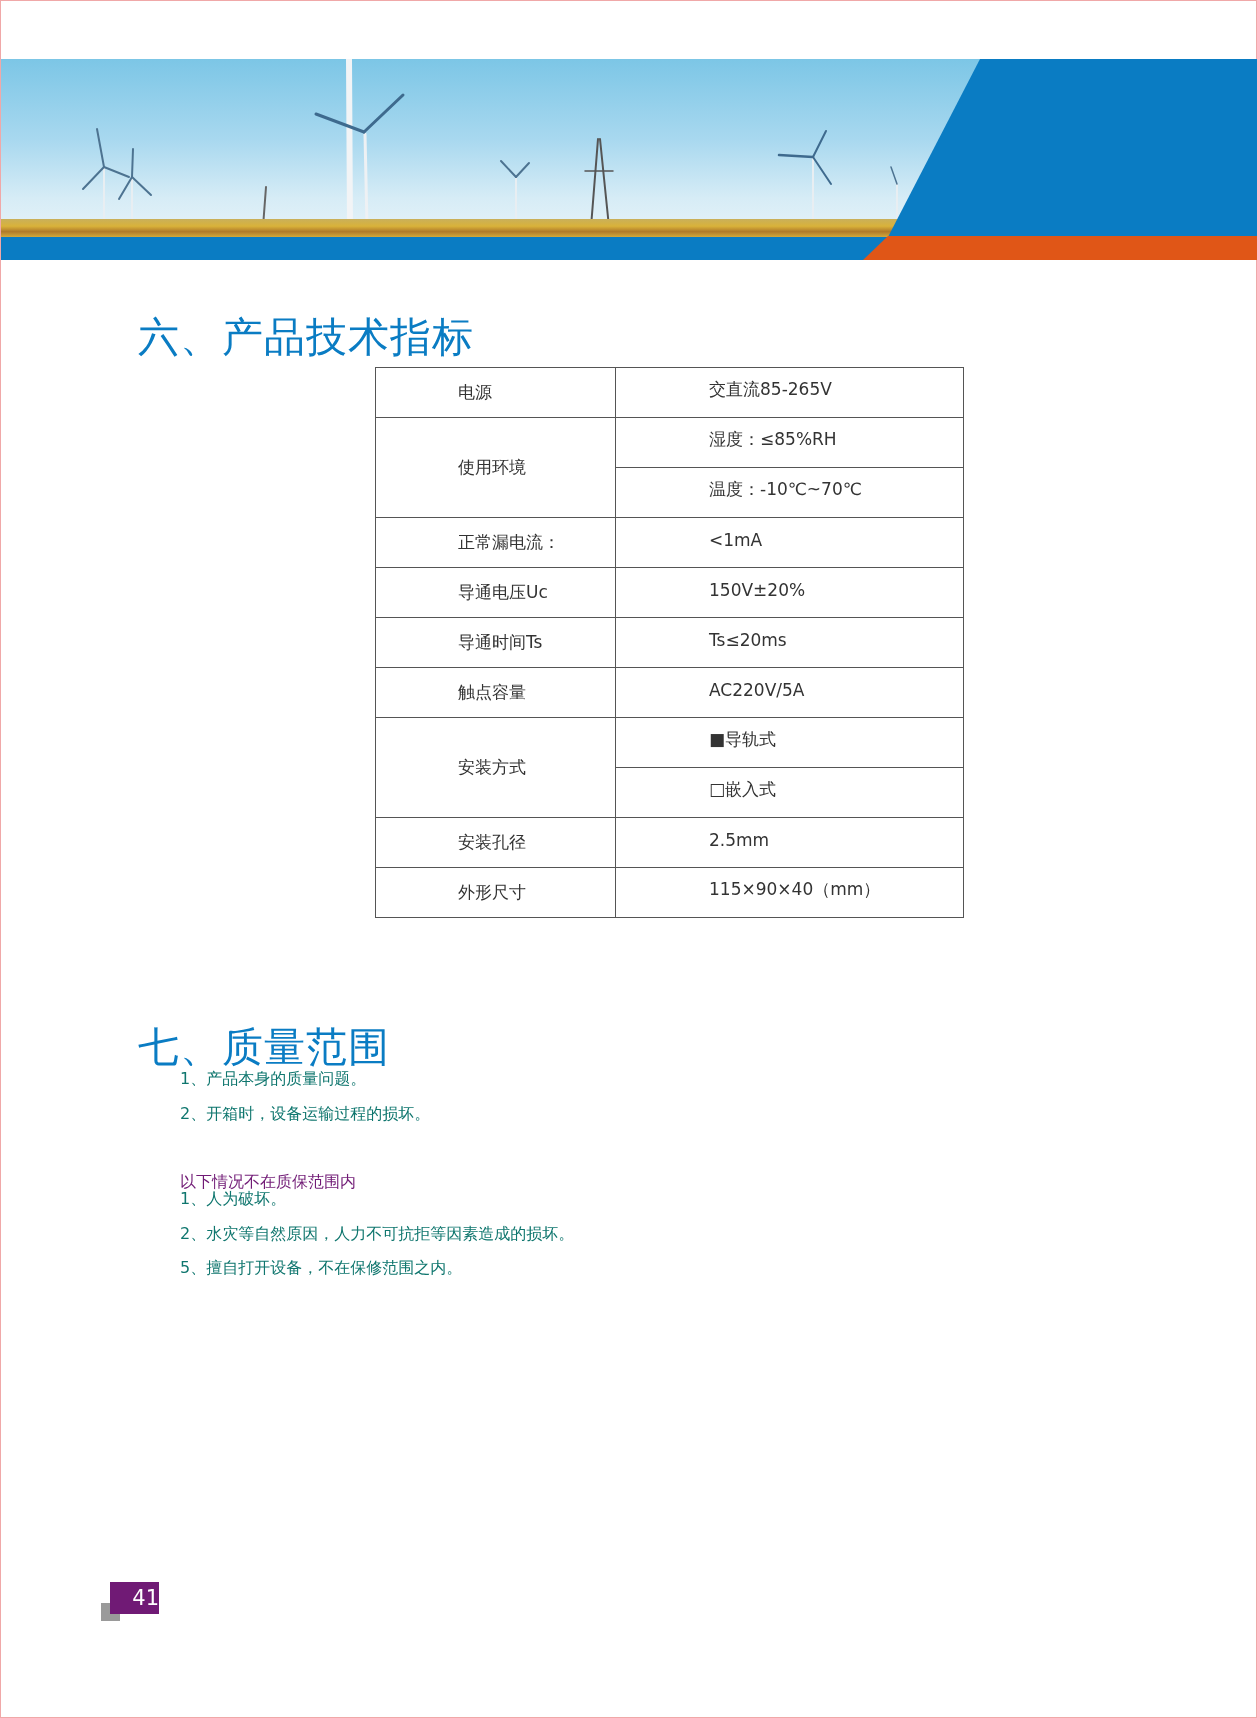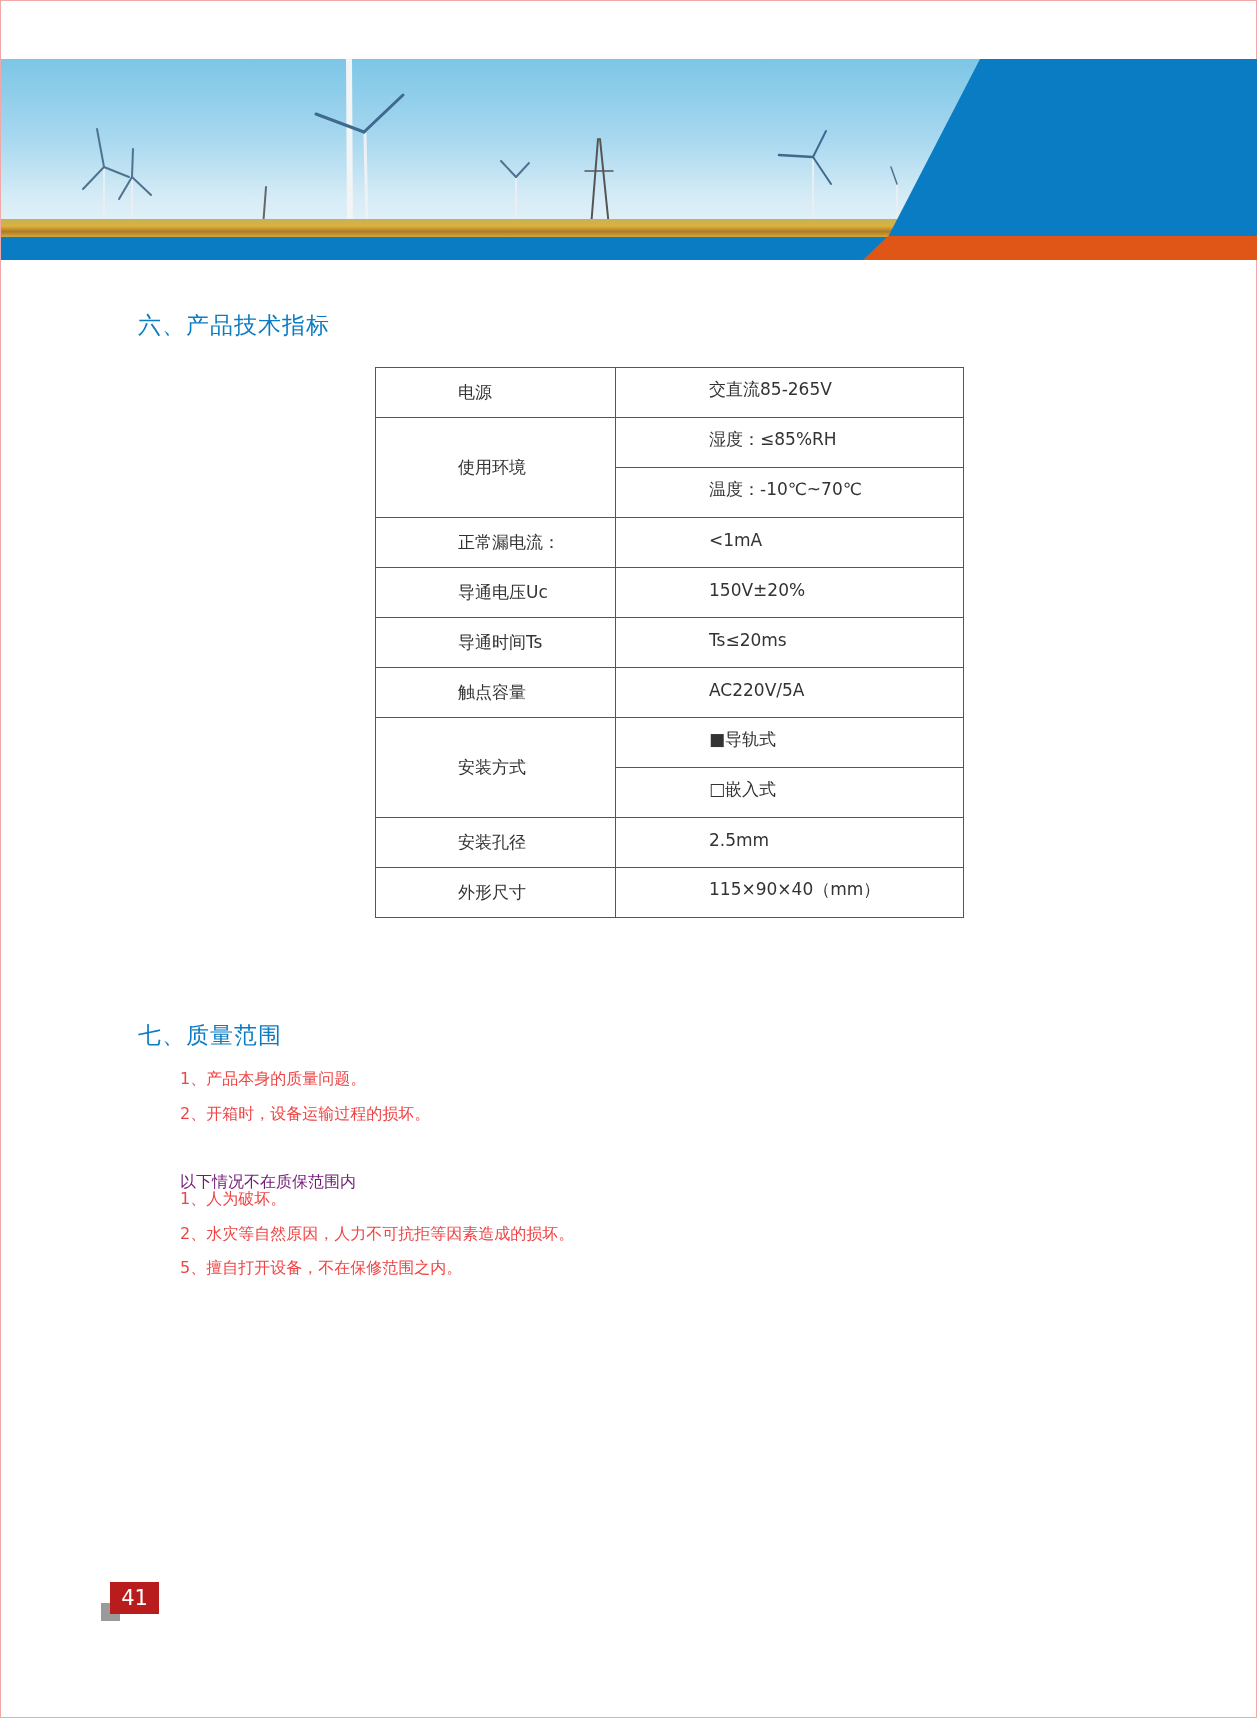--- a/index.html
+++ b/index.html
@@ -12,34 +12,34 @@
        background:linear-gradient(180deg,#7cc6e6 0%,#a8d8ef 45%,#d6ecf6 78%,#e8f3f8 100%);}
   .field{position:absolute;left:0;top:160px;width:100%;height:18px;
        background:linear-gradient(180deg,#c9b05a 0%,#d9b23a 40%,#b07a2a 70%,#d3a93a 100%);}
   .band-blue{position:absolute;left:0;top:178px;width:100%;height:23px;background:#0a7cc3;}
   .para-blue{position:absolute;left:0;top:0;width:100%;height:178px;background:#0a7cc3;
        clip-path:polygon(979px 0,1256px 0,1256px 178px,887px 178px);}
   .orange{position:absolute;left:0;top:177px;width:100%;height:24px;background:#e05617;
        clip-path:polygon(887px 0,1256px 0,1256px 24px,862px 24px);}
   .turbines{position:absolute;left:0;top:0;width:100%;height:178px;}
   
-  .h-section{position:absolute;font-size:23px;color:#0a7cc3;letter-spacing:1px;white-space:nowrap;}
+  .h-section{position:absolute;font-size:41px;color:#0a7cc3;letter-spacing:1px;white-space:nowrap;}
   
   .spec-table{position:absolute;left:375px;top:367px;width:589px;border-collapse:collapse;}
   .spec-table td{border:1.4px solid #555;height:50px;font-size:17px;color:#333;padding:0;vertical-align:middle;}
   .spec-table td.k{width:240px;padding-left:82px;box-sizing:border-box;}
   .spec-table td.v{padding-left:93px;padding-bottom:6px;box-sizing:border-box;}
   
-  .list{position:absolute;left:180px;font-size:16px;color:#ef4444;}
+  .list{position:absolute;left:180px;font-size:16px;color:#0f766e;}
   .list div{height:34.5px;line-height:34.5px;white-space:nowrap;}
   .subhead{position:absolute;left:180px;top:1172px;font-size:16px;color:#701a75;}
   
   .pn-gray{position:absolute;left:101px;top:1603px;width:19px;height:18px;background:#9a9a9a;}
-  .pn-box{position:absolute;left:110px;top:1582px;width:49px;height:32px;background:#b91c1c;color:#fff;
-          font-size:21px;text-align:center;line-height:32px;}
+  .pn-box{position:absolute;left:110px;top:1582px;width:49px;height:32px;background:#701a75;color:#fff;
+          font-size:21px;text-align:right;line-height:32px;}
 </style>
 </head>
 <body>
 
 <div class="page-border"></div>
 
 <div class="banner">
   <div class="sky"></div>
   <svg class="turbines" viewBox="0 0 1256 178" width="1256" height="178">
     <g stroke="#e8eef2" fill="none" stroke-linecap="round">

